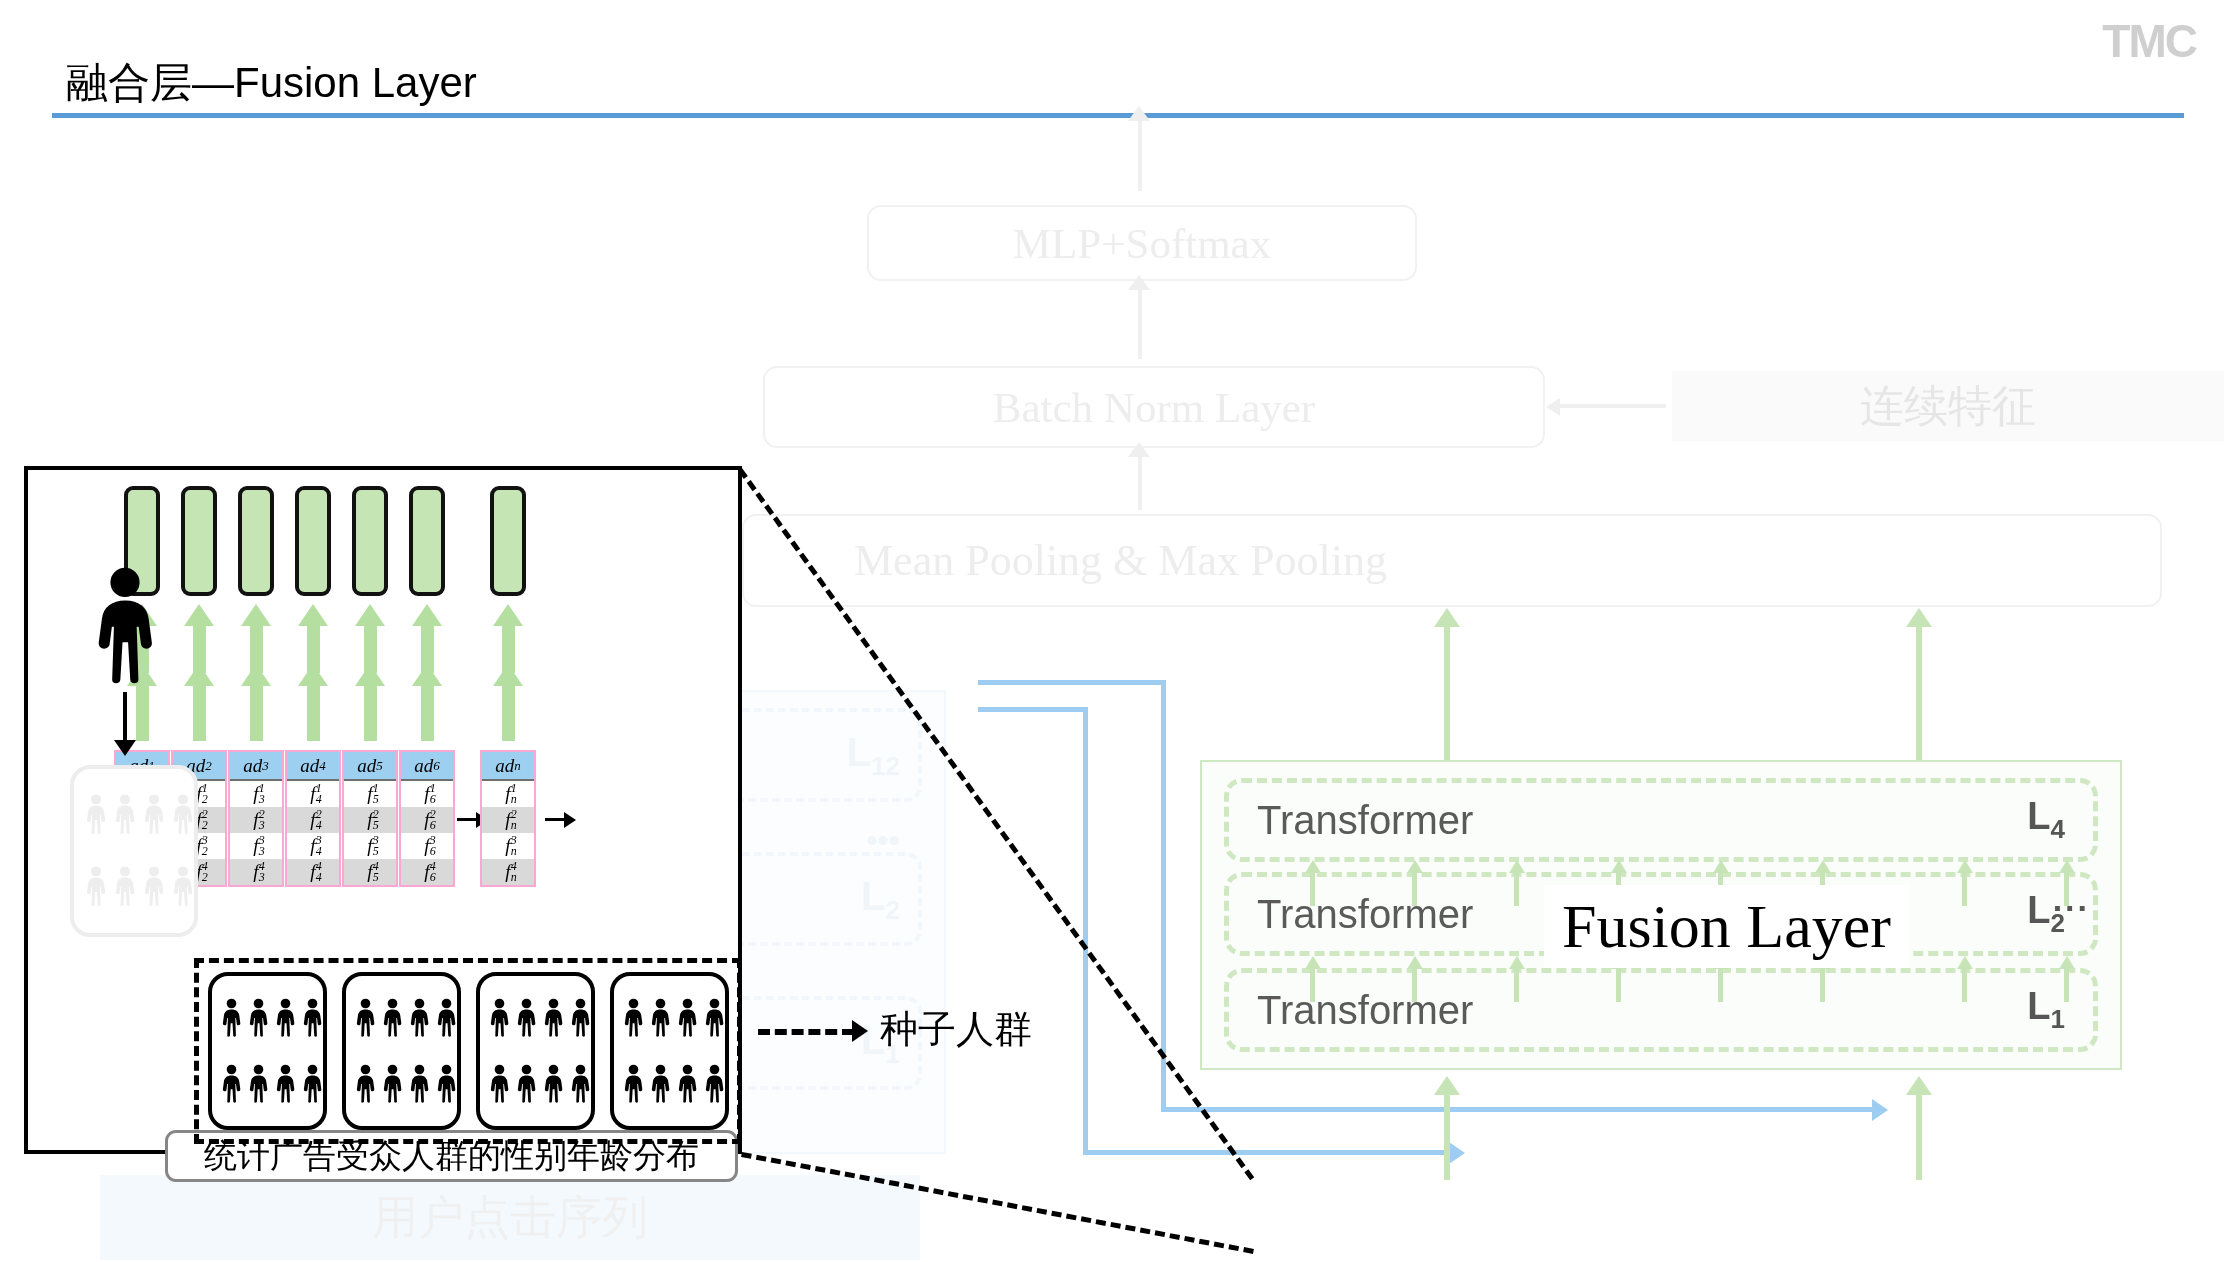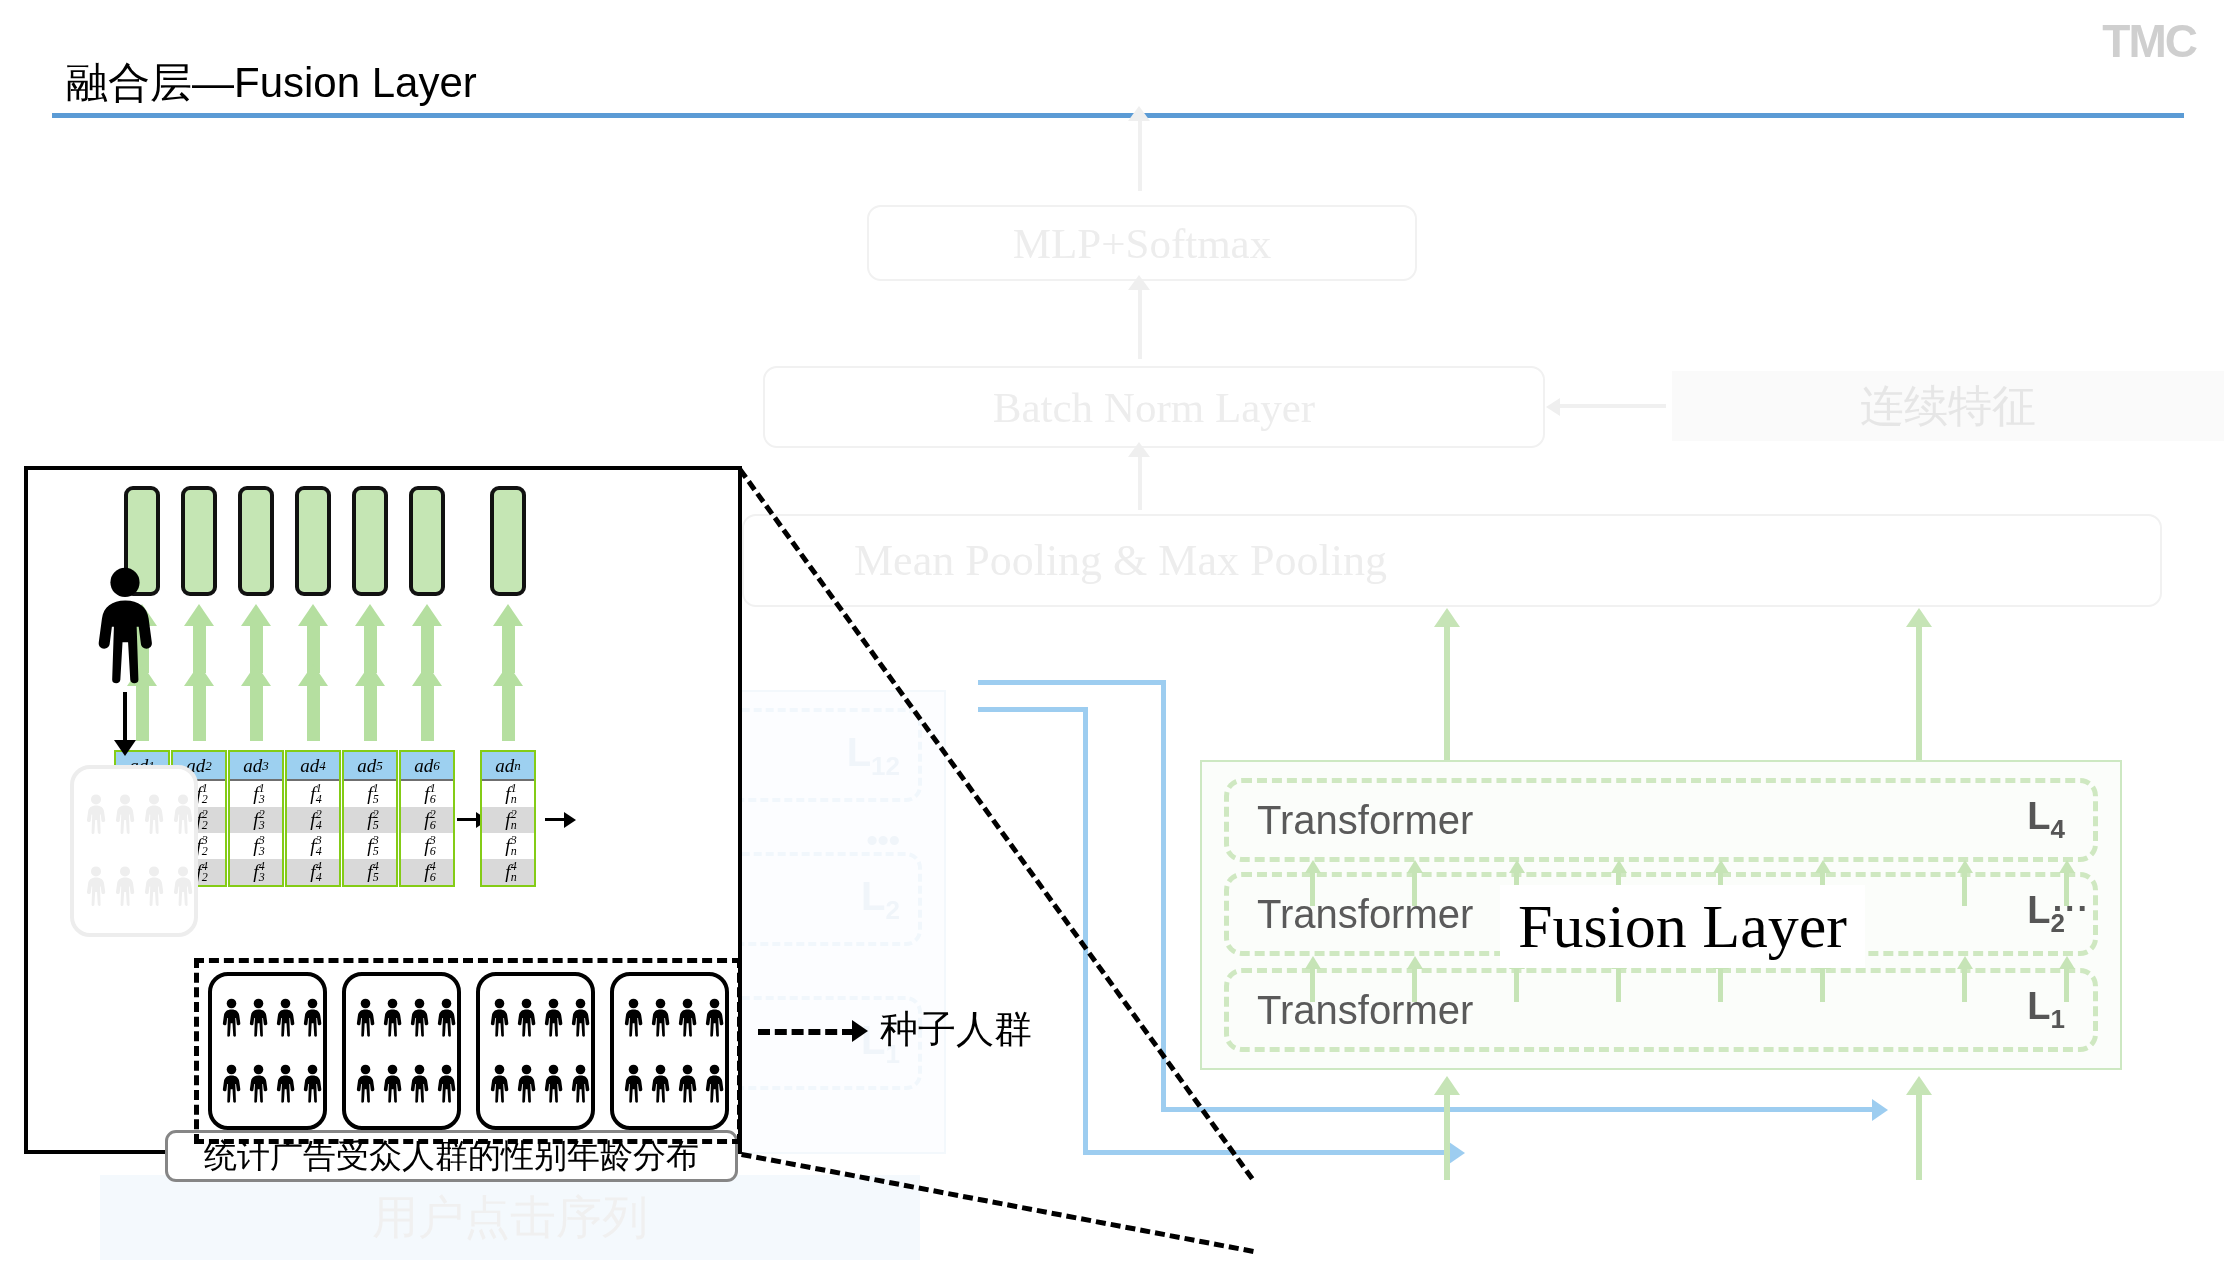--- a/index.html
+++ b/index.html
@@ -97,21 +97,21 @@
   }
   #stat-box{
     position:absolute;left:137px;top:660px;width:573px;height:52px;
     border:3px solid #868686;border-radius:11px;background:#fff;
     display:flex;align-items:center;justify-content:center;
     font-size:33px;color:#000;font-family:"Liberation Serif", serif;
     box-sizing:border-box;
   }
 
   
-  .ad-col{position:absolute;width:56px;border:2px solid #84cc16;box-sizing:border-box;background:#fff;}
+  .ad-col{position:absolute;width:56px;border:2px solid #f9a8d4;box-sizing:border-box;background:#fff;}
   .ad-head{
     height:27px;background:#9dd0f0;border-bottom:2px solid #6f6f6f;
     display:flex;align-items:center;justify-content:center;
     font-family:"Liberation Serif", serif;font-style:italic;font-size:19px;color:#000;
   }
   .feat{
     height:26px;display:flex;align-items:center;justify-content:center;
     font-family:"Liberation Serif", serif;font-style:italic;font-size:19px;color:#000;
   }
   .feat.odd{background:#ffffff;}
@@ -182,21 +182,21 @@
     position:absolute;right:30px;font-size:34px;color:#565656;
     letter-spacing:3px;font-weight:700;
   }
   .inner-up{position:absolute;width:5px;background:#c6e4b6;}
   .inner-up-head{
     position:absolute;width:0;height:0;
     border-left:8px solid transparent;border-right:8px solid transparent;
     border-bottom:13px solid #c6e4b6;
   }
   #fusion-caption{
-    position:absolute;left:1500px;top:885px;
+    position:absolute;left:1544px;top:885px;
     background:#ffffff;padding:6px 18px;
     font-size:62px;color:#000;font-family:"Liberation Serif", serif;white-space:nowrap;
   }
 
   
   .grn-line{position:absolute;background:#c6e4b6;}
   .grn-head{
     position:absolute;width:0;height:0;
     border-left:13px solid transparent;border-right:13px solid transparent;
     border-bottom:19px solid #c6e4b6;

